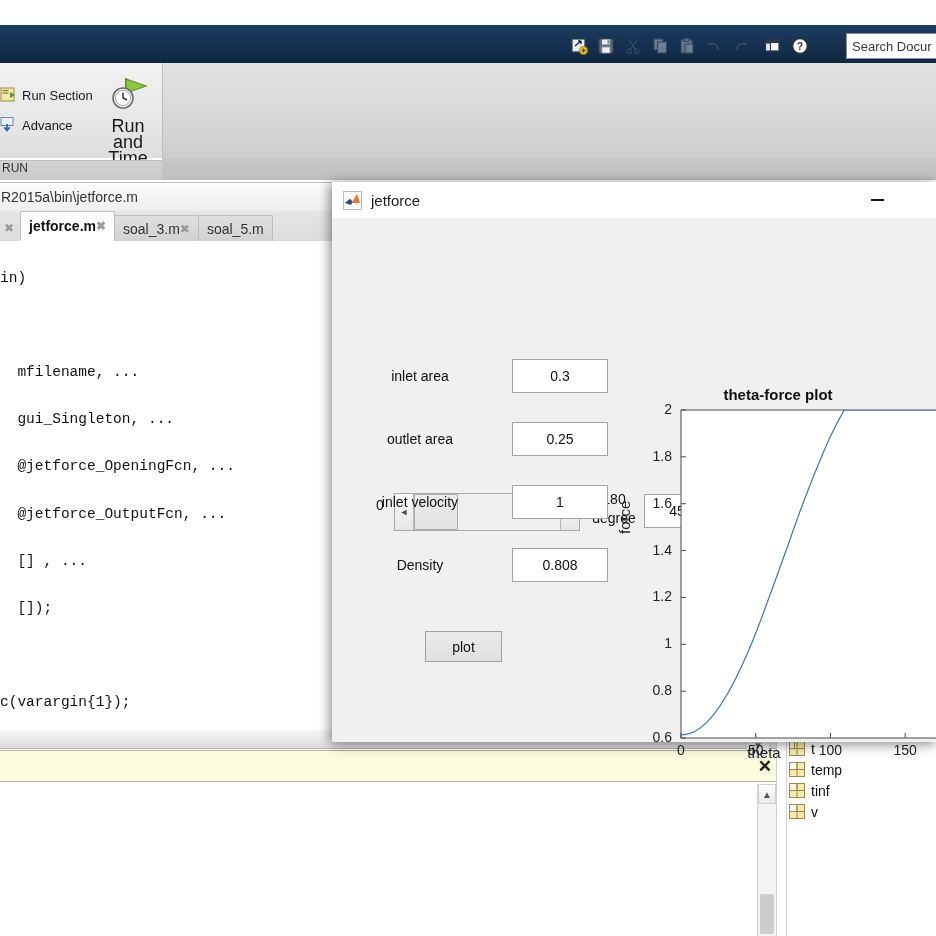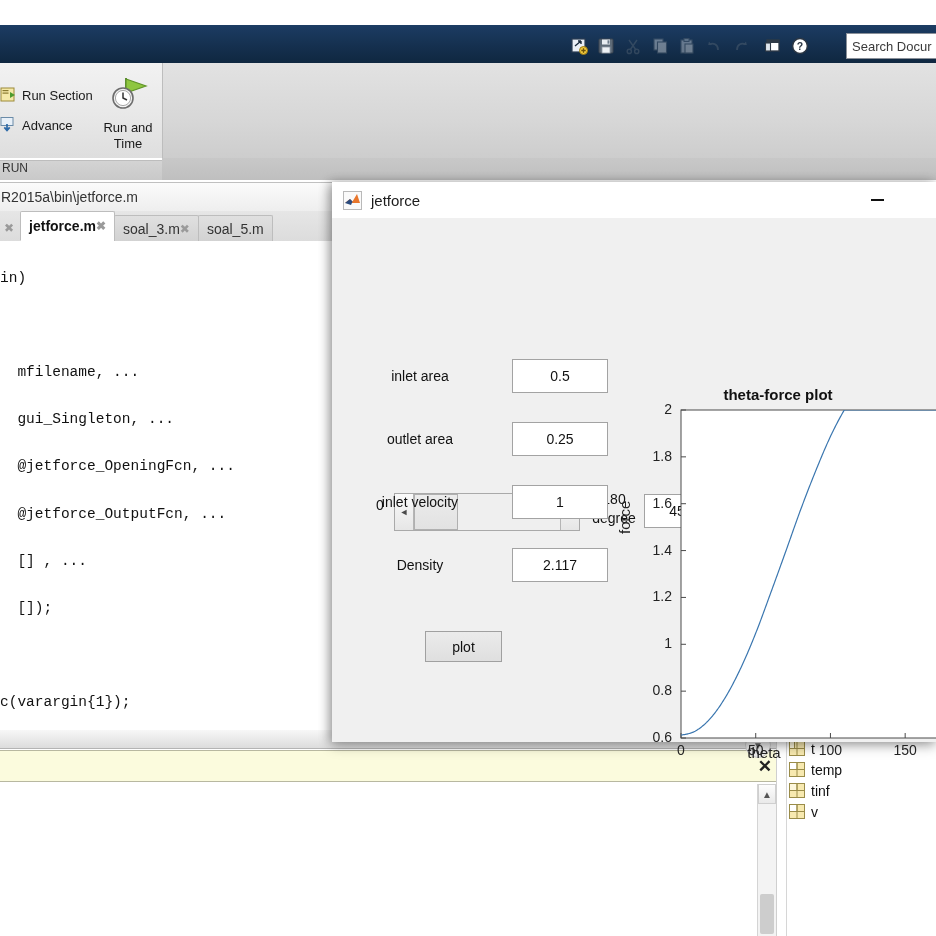--- a/index.html
+++ b/index.html
@@ -30,21 +30,21 @@
   
   .ribbon{position:absolute;left:0;top:63px;width:936px;height:95px;
     background:linear-gradient(to bottom,#f2f2f2 0%, #e8e8e8 55%, #dedede 100%);}
   .ribbon-right{position:absolute;left:162px;top:63px;width:774px;height:95px;
     background:linear-gradient(to bottom,#e2e2e2 0%, #d7d7d7 60%, #cdcdcd 100%);
     border-left:1px solid #bdbdbd;}
   .ribbon-row{position:absolute;display:flex;align-items:flex-end;gap:5px;font-size:13px;color:#1a1a1a;}
   .runsection{left:0px;top:86px;}
   .advance{left:0px;top:116px;}
   .mini-ico{width:17px;height:17px;position:relative;flex:0 0 auto;}
-  .runtime{position:absolute;left:96px;top:72px;width:64px;text-align:center;font-size:13px;color:#1a1a1a;line-height:16px;}
+  .runtime{position:absolute;left:96px;top:72px;width:64px;text-align:center;font-size:18px;color:#1a1a1a;line-height:16px;}
   .runtime-ico{width:44px;height:44px;margin:0 auto 3px auto;position:relative;}
   .ribbon-group-label{position:absolute;left:0px;top:160px;width:162px;height:20px;
     background:linear-gradient(to bottom,#d3d3d3,#c9c9c9);
     border-top:1px solid #bdbdbd;font-size:12px;color:#333;padding-left:2px;box-sizing:border-box;}
   .ribbon-bottomstrip{position:absolute;left:162px;top:158px;width:774px;height:22px;
     background:linear-gradient(to bottom,#c8c8c8,#bfbfbf);}
 
   
   .editor{position:absolute;left:0;top:182px;width:792px;height:560px;background:#ffffff;border-top:1px solid #c0c0c0;}
   .breadcrumb{position:absolute;left:0;top:183px;width:335px;height:28px;
@@ -394,33 +394,33 @@
       </div>
       <div class="sl-max">
         <span>180</span><br>
         <span>degree</span>
       </div>
       <div class="sl-value">45</div>
       <div class="force-label">force is 0.9026</div>
 
       <div class="param" style="top:141px;">
         <div class="param-label">inlet area</div>
-        <div class="param-input">0.5</div>
+        <div class="param-input">0.3</div>
       </div>
       <div class="param" style="top:204px;">
         <div class="param-label">outlet area</div>
         <div class="param-input">0.25</div>
       </div>
       <div class="param" style="top:267px;">
         <div class="param-label">inlet velocity</div>
         <div class="param-input">1</div>
       </div>
       <div class="param" style="top:330px;">
         <div class="param-label">Density</div>
-        <div class="param-input">2.117</div>
+        <div class="param-input">0.808</div>
       </div>
 
       <div class="plot-btn">plot</div>
 
       <div class="chart-wrap">
         <div class="chart-title">theta-force plot</div>
         <div class="ylabel">force</div>
         <div class="xlabel">theta</div>
         <div id="ytick-host">
             <div class="ytick" style="width: 52px; left: 0px; top: 343px;">0.6</div>

